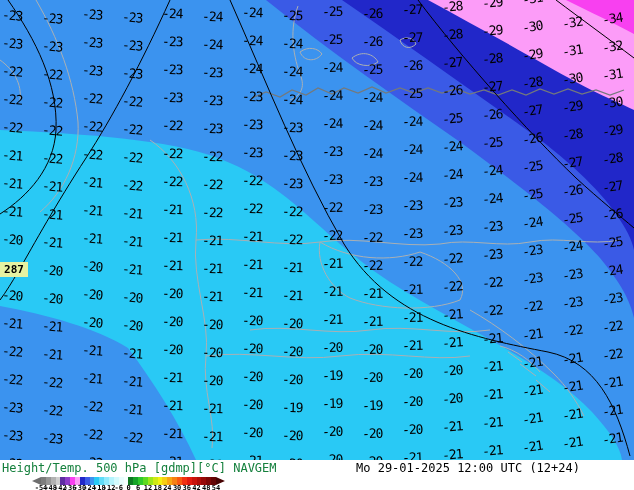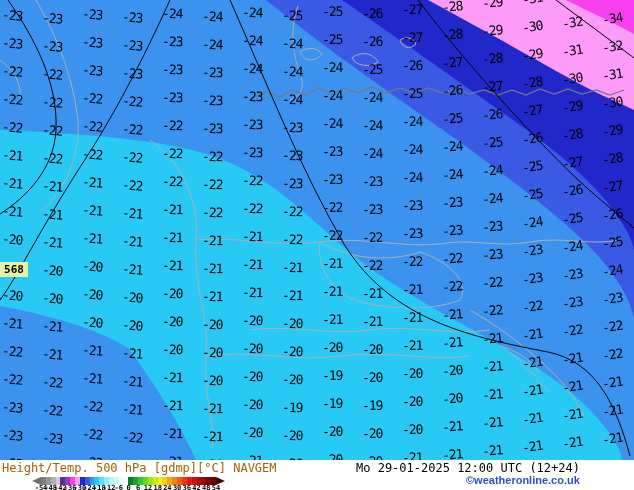--- a/index.html
+++ b/index.html
@@ -6,21 +6,21 @@
   .stage{position:relative;width:634px;height:490px;background:#ffffff;overflow:hidden;
          font-family:"DejaVu Sans Mono",monospace;}
   .map{position:absolute;left:0;top:0;width:634px;height:460px;overflow:hidden;}
   .map svg{position:absolute;left:0;top:0;}
   .grid{position:absolute;left:0;top:0;width:634px;height:460px;}
   .t{position:absolute;font:13px "DejaVu Sans Mono",monospace;color:#000;
      letter-spacing:-1px;white-space:nowrap;line-height:13px;}
   .hlabel{position:absolute;left:0;top:262px;width:28px;height:15px;background:#e6f2a2;
           color:#000;font:bold 11px "DejaVu Sans Mono",monospace;text-align:center;line-height:15px;}
   .bottombar{position:absolute;left:0;top:460px;width:634px;height:30px;background:#ffffff;}
-  .title{position:absolute;left:2px;top:1px;font:12px "DejaVu Sans Mono",monospace;color:#a16207;white-space:nowrap;}
+  .title{position:absolute;left:2px;top:1px;font:12px "DejaVu Sans Mono",monospace;color:#15803d;white-space:nowrap;}
   .datetxt{position:absolute;left:356px;top:1px;font:12px "DejaVu Sans Mono",monospace;color:#000;white-space:nowrap;}
   .copyright{position:absolute;left:466px;top:14px;font:bold 11px "Liberation Sans",sans-serif;
              color:#2b50c8;white-space:nowrap;}
   .scale{position:absolute;left:32px;top:17px;height:8px;display:flex;}
   .scale .arrowL{width:9px;height:8px;clip-path:polygon(100% 0,100% 100%,0 50%);}
   .scale .arrowR{width:9px;height:8px;clip-path:polygon(0 0,0 100%,100% 50%);}
   .scale .cell{width:4.861px;height:8px;}
   .ticks{position:absolute;left:0;top:24px;height:7px;}
   .ticks span{position:absolute;transform:translateX(-50%);font:bold 7px "DejaVu Sans Mono",monospace;color:#000;}
 </style>
@@ -341,27 +341,26 @@
         <span class="t" style="left: 322px; top: 453px; transform: rotate(-2deg);">-20</span>
         <span class="t" style="left: 362px; top: 455px; transform: rotate(-2deg);">-20</span>
         <span class="t" style="left: 402px; top: 451px; transform: rotate(-2deg);">-21</span>
         <span class="t" style="left: 442px; top: 448px; transform: rotate(-5deg);">-21</span>
         <span class="t" style="left: 482px; top: 444px; transform: rotate(-5deg);">-21</span>
         <span class="t" style="left: 522px; top: 440px; transform: rotate(-8deg);">-21</span>
         <span class="t" style="left: 562px; top: 436px; transform: rotate(-8deg);">-21</span>
         <span class="t" style="left: 602px; top: 432px; transform: rotate(-8deg);">-21</span>
       </div>
 
-    <div class="hlabel">568</div>
+    <div class="hlabel">287</div>
   </div>
 
   <div class="bottombar">
     <div class="title">Height/Temp. 500 hPa [gdmp][°C] NAVGEM</div>
     <div class="datetxt">Mo 29-01-2025 12:00 UTC (12+24)</div>
-    <div class="copyright">©weatheronline.co.uk</div>
     <div class="scale">
       <div class="arrowL" style="background: rgb(111, 111, 111);"></div>
     <div class="cell" style="background: rgb(125, 125, 125);"></div>
         <div class="cell" style="background: rgb(150, 150, 150);"></div>
         <div class="cell" style="background: rgb(178, 178, 178);"></div>
         <div class="cell" style="background: rgb(207, 207, 207);"></div>
         <div class="cell" style="background: rgb(94, 45, 162);"></div>
         <div class="cell" style="background: rgb(141, 60, 201);"></div>
         <div class="cell" style="background: rgb(248, 64, 240);"></div>
         <div class="cell" style="background: rgb(252, 156, 248);"></div>

